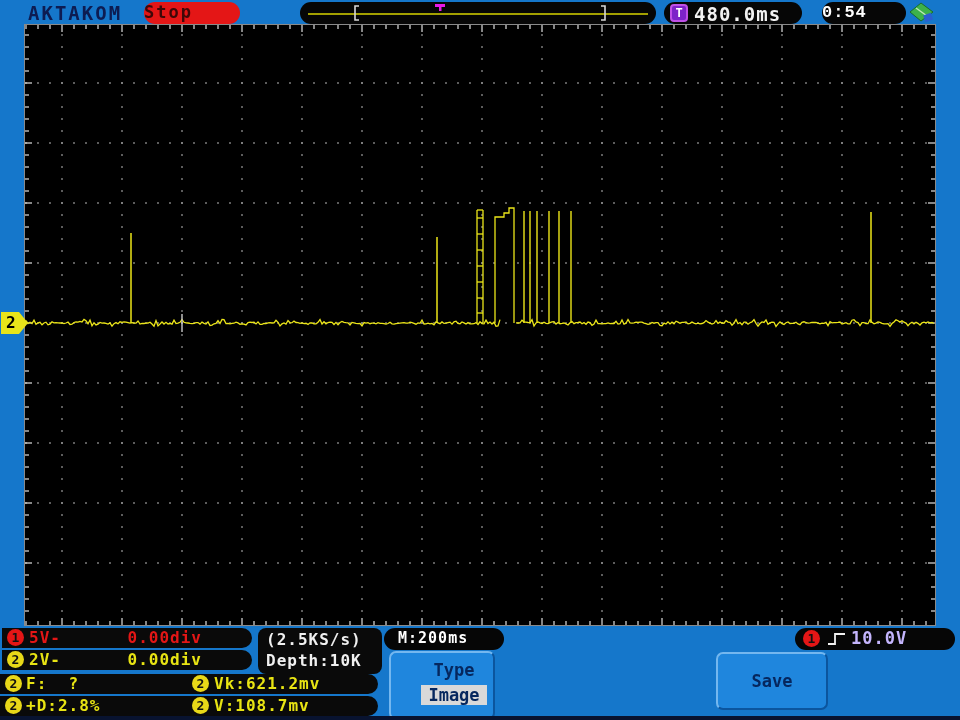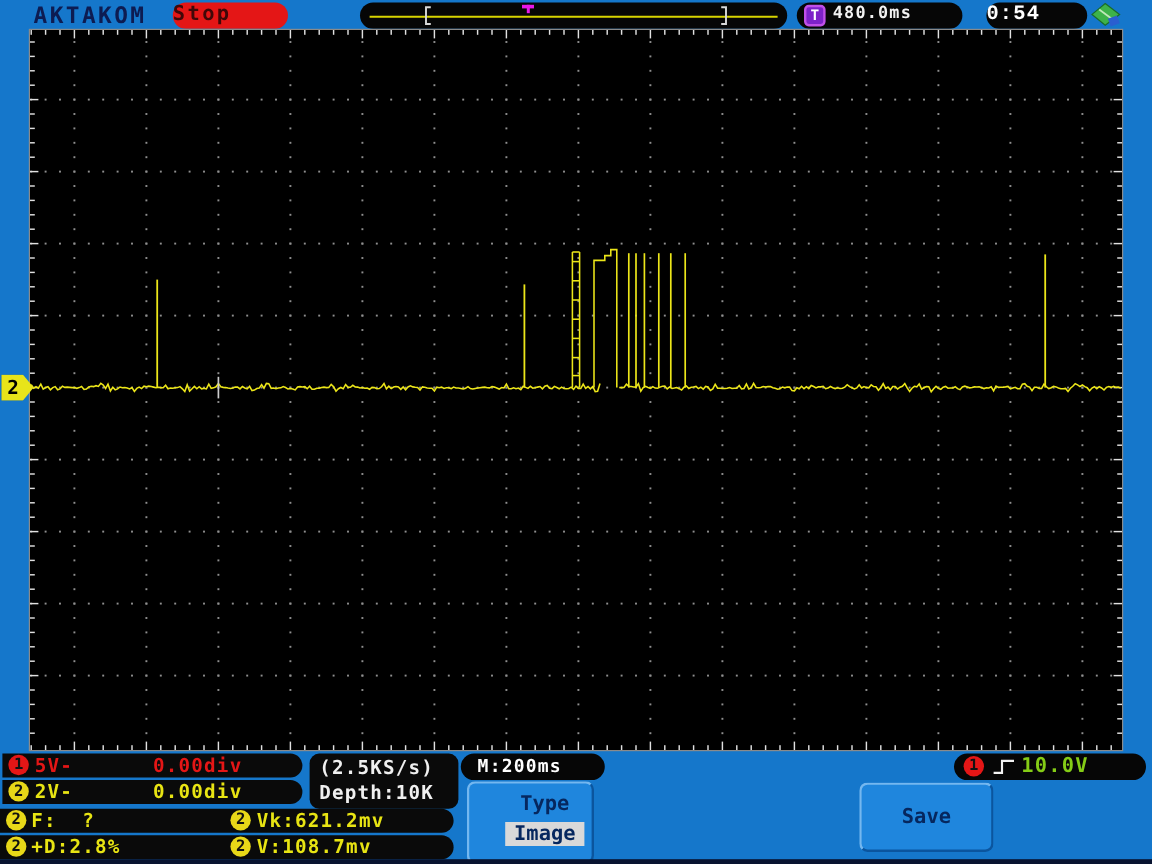--- a/index.html
+++ b/index.html
@@ -13,21 +13,21 @@
   .pill { background:#060606; border-radius:11px; color:#fff; }
 
   
   #brand { left:28px; top:2px; font-size:19px; font-weight:700; color:#0d1c52; letter-spacing:2px; }
   #stop-badge { left:144px; top:2px; width:96px; height:22px; background:#e41616; border-radius:11px;
                 color:#400808; font-size:17px; font-weight:700; text-align:left; line-height:21px; letter-spacing:2px; }
   #trigpos-bar { left:300px; top:2px; width:356px; height:22px; }
   #trigtime-pill { left:664px; top:2px; width:138px; height:22px; }
   #trig-t-badge { left:6px; top:2px; width:18px; height:18px; background:#7d22c8; border:2px solid #c050e8;
                   border-radius:4px; color:#fff; font-size:12px; font-weight:700; text-align:center; line-height:14px; }
-  #trigtime-text { left:30px; top:1px; font-size:14px; font-weight:700; color:#f2f2f2; letter-spacing:1px;text-align:right; }
+  #trigtime-text { left:30px; top:1px; font-size:19px; font-weight:700; color:#f2f2f2; letter-spacing:1px;text-align:right; }
   #clock-pill { left:822px; top:2px; width:84px; height:22px; font-size:17px; font-weight:700;
                 text-align:left; line-height:21px; letter-spacing:1px;font-family:Liberation Mono, monospace; }
   #storage-icon { left:908px; top:2px; }
 
   
   #display { left:25px; top:25px; width:910px; height:600px; background:#000; box-shadow:0 0 0 1px #8a8a8a; }
   #ch2-flag { left:1px; top:312px; width:27px; height:22px; background:#e8e41a;
               clip-path:polygon(0 0,18px 0,27px 11px,18px 22px,0 22px);
               color:#000; font-size:16px; font-weight:700; line-height:22px; padding-left:5px;
               filter:drop-shadow(0 0 1px #000); z-index:5; }
@@ -42,21 +42,21 @@
   .ch-offset { position:absolute; right:50px; top:0; font-size:16px; font-weight:700; letter-spacing:1px; }
   .red-text { color:#e41616; } .yel-text { color:#e8e413; }
 
   #acq-panel { left:258px; top:628px; width:124px; height:46px; background:#0a0a0a; border-radius:8px;
                color:#f0f0f0; font-size:16px; font-weight:700; padding:1px 0 0 8px; line-height:21px; letter-spacing:1px; }
   #timebase-pill { left:384px; top:628px; width:120px; height:22px; font-size:15px; font-weight:700;
                    line-height:21px; padding-left:14px; letter-spacing:1px; }
   #trigger-pill { left:795px; top:628px; width:160px; height:22px; border-radius:11px; }
   #trigger-pill .badge { left:8px; top:2px; }
   #trig-edge-icon { position:absolute; left:32px; top:2px; }
-  #trigger-level { position:absolute; left:56px; top:0px; color:#84cc16; font-size:17px; font-weight:700; letter-spacing:1px; }
+  #trigger-level { position:absolute; left:56px; top:0px; color:#c4b5fd; font-size:17px; font-weight:700; letter-spacing:1px; }
 
   .meas-row { left:0px; width:378px; height:20px; background:#0a0a0a; border-radius:0 10px 10px 0; }
   #meas-row1 { top:674px; } #meas-row2 { top:696px; }
   .meas-text { position:absolute; top:0; font-size:16px; font-weight:700; color:#e8e413;
                letter-spacing:1px; white-space:pre; }
   .meas-a { left:26px; } .meas-b { left:214px; }
   .meas-row .badge.b2 { left:192px; }
 
   .soft-btn { background:#1f86dd; border:2px solid; border-color:#74b7ef #0b559e #0b559e #74b7ef;
               border-radius:7px; color:#06275e; font-size:17px; font-weight:700; text-align:center; }

